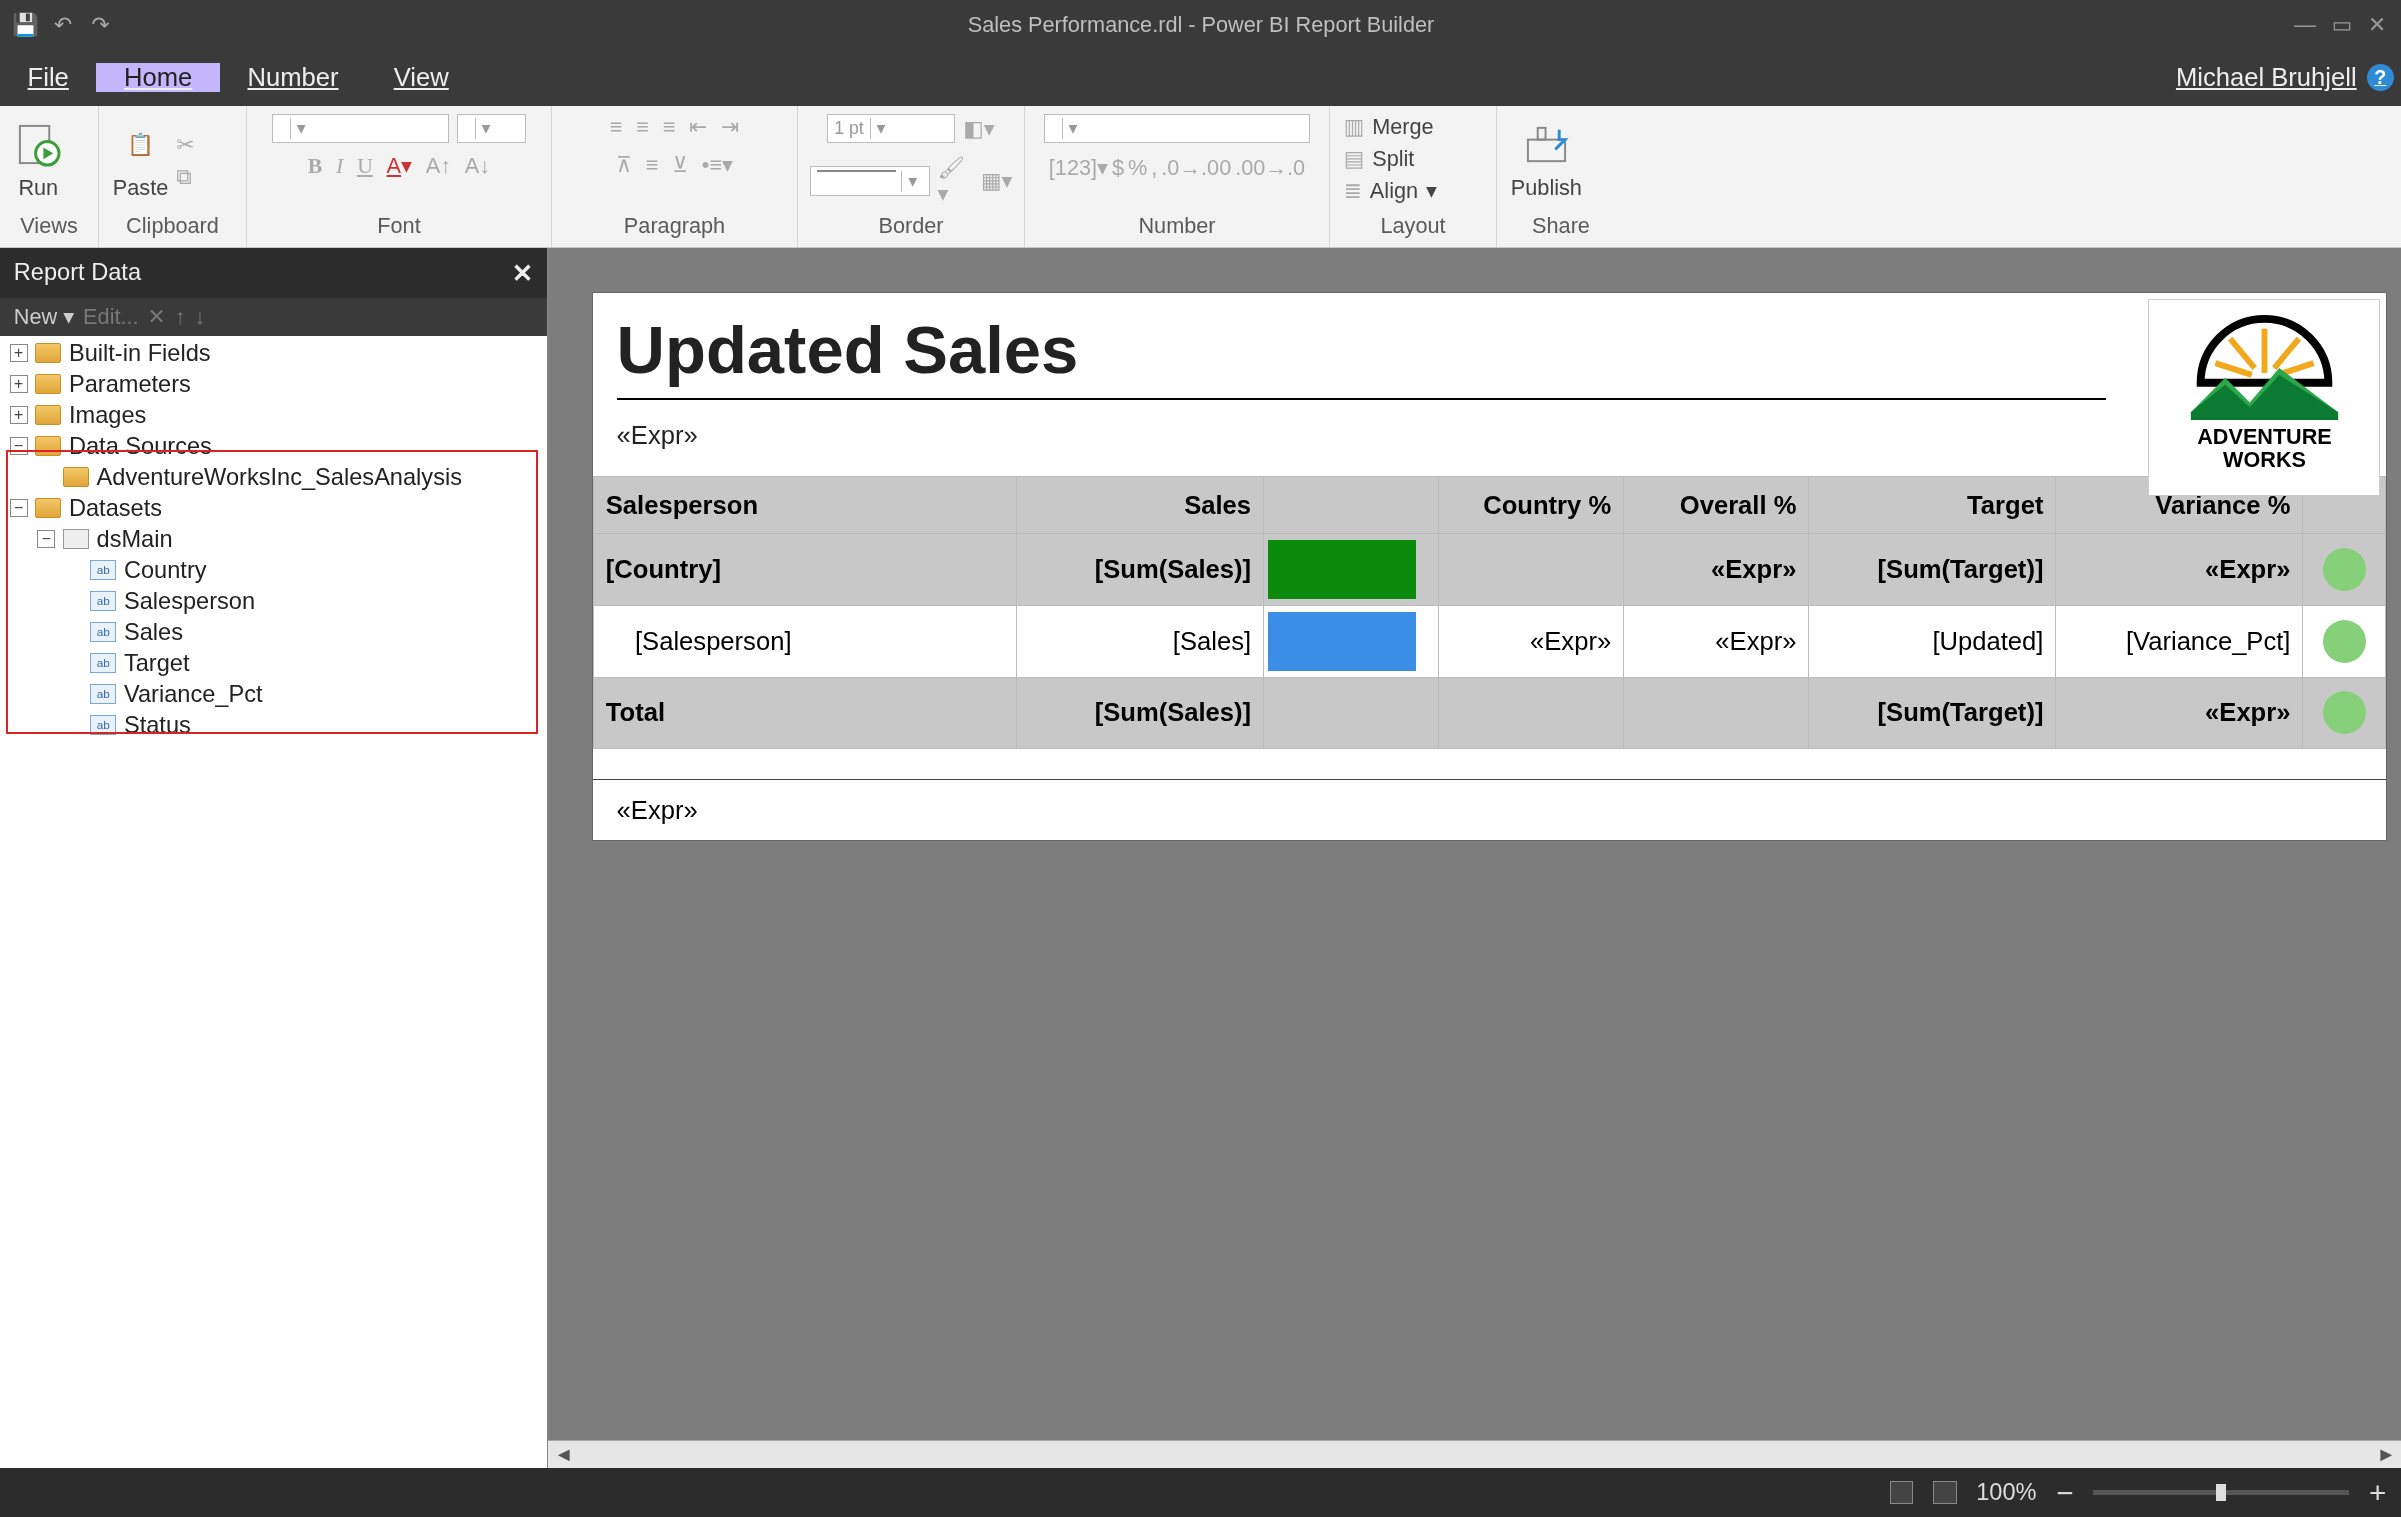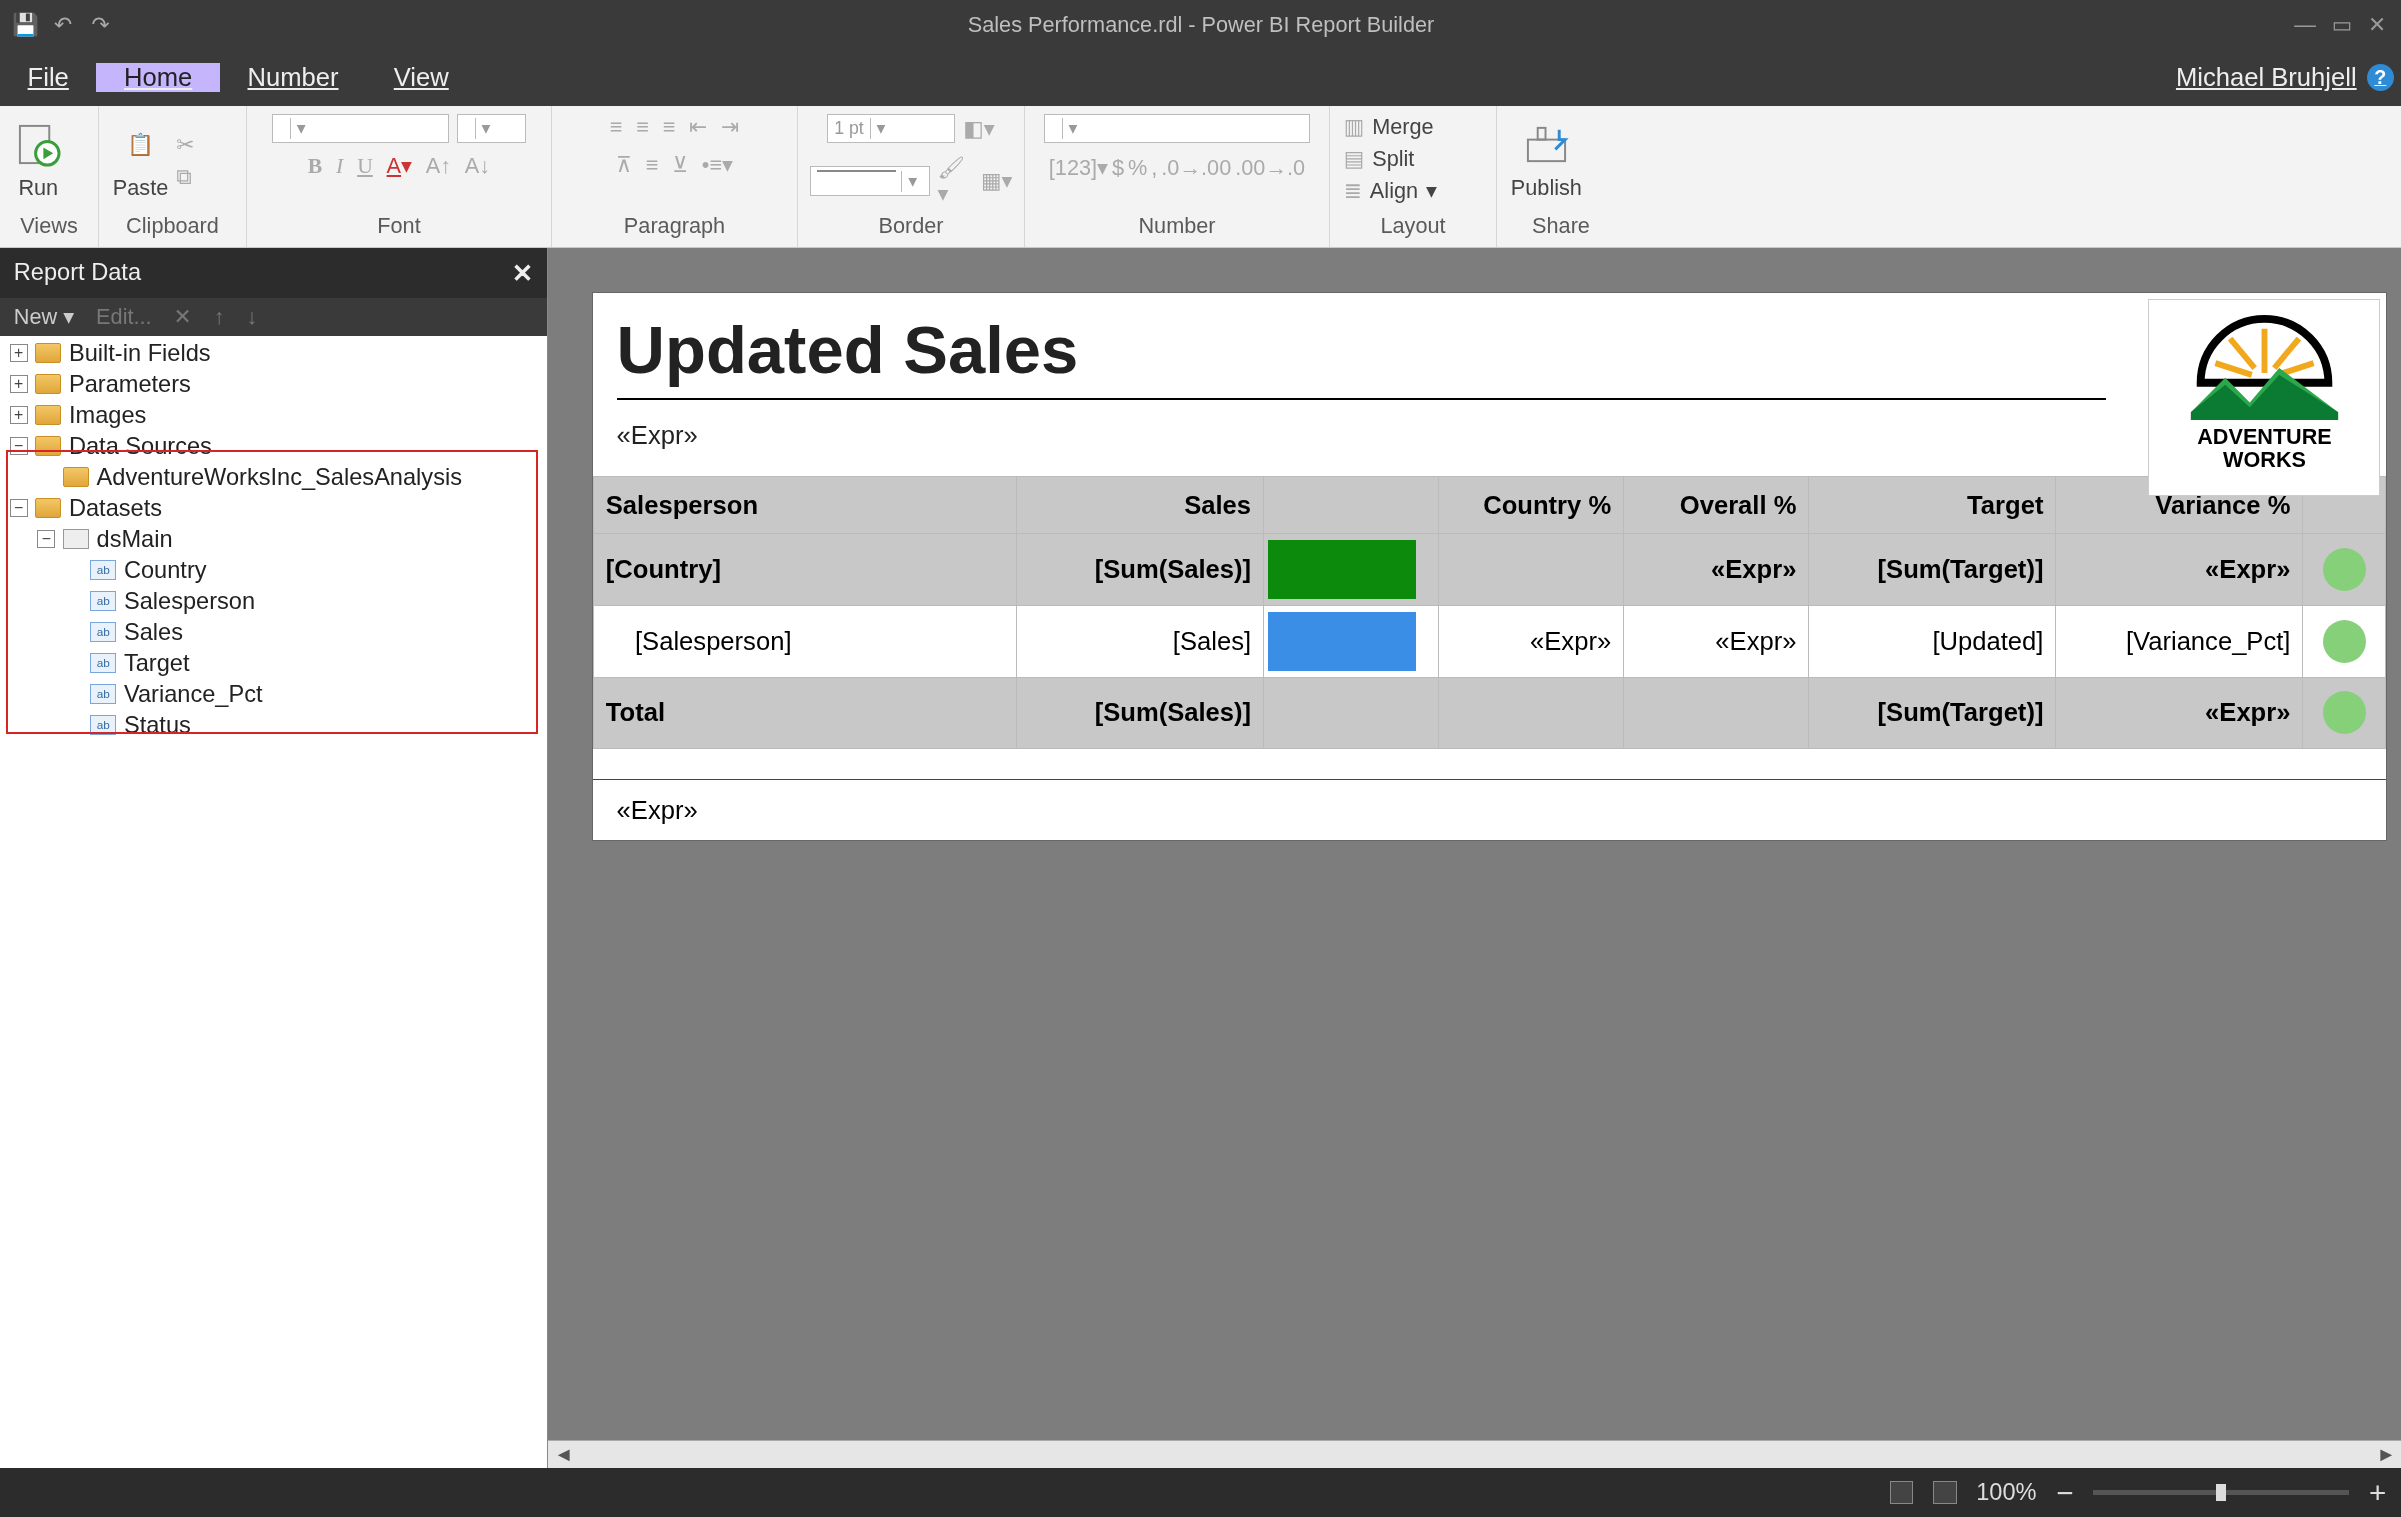--- a/index.html
+++ b/index.html
@@ -35,21 +35,21 @@
   .combo .caret { border-left:1px solid #bbb; padding-left:5.9px; }
   .layout-item { display:flex; align-items:center; gap:7.9px; color:#444; font-size:21.7px; }
 
   
   .body-row { flex:1; display:flex; min-height:0; }
 
   
   .panel { width:548px; background:#fff; border-right:1px solid #888; display:flex; flex-direction:column; }
   .panel-header { background:#2c2c2c; color:#eee; display:flex; align-items:center; justify-content:space-between; padding:9.9px 13.8px; font-size:23.6px; }
   .panel-header .close { font-size:25.6px; font-weight:bold; cursor:pointer; }
-  .panel-toolbar { background:#3a3a3a; color:#ccc; display:flex; align-items:center; gap:22px; padding:5.9px 13.8px; font-size:21.7px; }
+  .panel-toolbar { background:#3a3a3a; color:#ccc; display:flex; align-items:center; gap:9px; padding:5.9px 13.8px; font-size:21.7px; }
   .panel-toolbar .disabled { color:#777; }
   .tree { flex:1; overflow:auto; font-size:23.6px; color:#222; padding-top:2px; }
   .tree .node { display:flex; align-items:center; gap:7.9px; padding:2px 9.9px; white-space:nowrap; }
   .tree .expander { width:17.7px; height:17.7px; border:1px solid #888; display:flex; align-items:center; justify-content:center; font-size:15.8px; line-height:1; color:#444; background:#fff; }
   .tree .no-exp { width:17.7px; }
   .tree .folder { width:25.6px; height:19.7px; background:linear-gradient(#f3c767,#e0a63a); border:1px solid #c98f22; border-radius:2px; }
   .tree .field-ic { width:25.6px; height:19.7px; border:1px solid #7aa7d9; background:#e9f1fb; display:flex; align-items:center; justify-content:center; font-size:11.8px; color:#366da5; }
   .tree .ds-ic { width:25.6px; height:19.7px; border:1px solid #999; background:#eee; }
   .tree .ind-1 { margin-left:27.6px; }
   .tree .ind-2 { margin-left:55px; }

